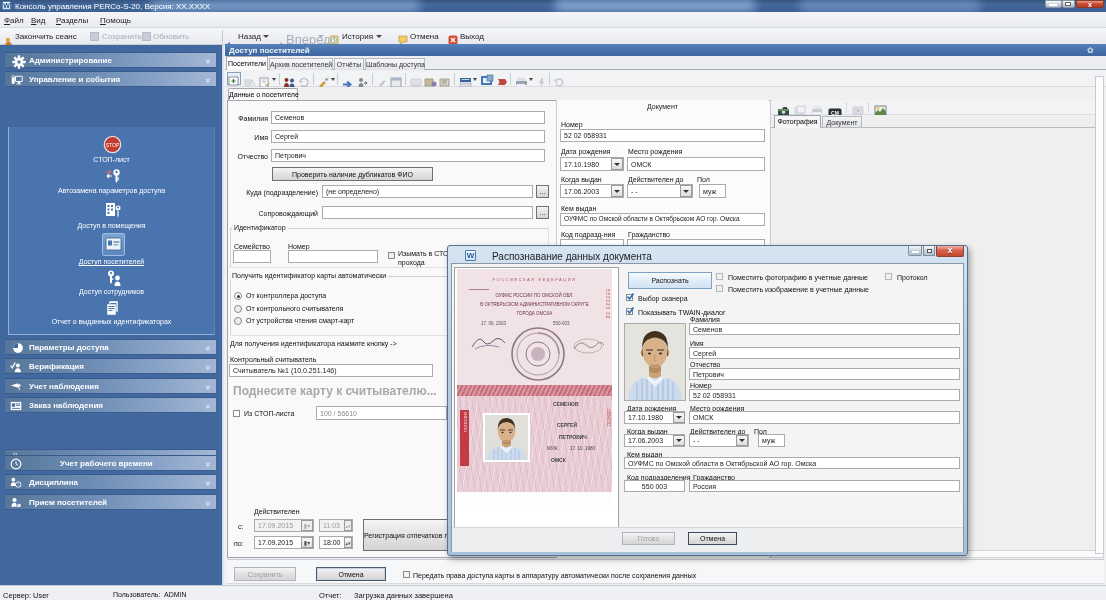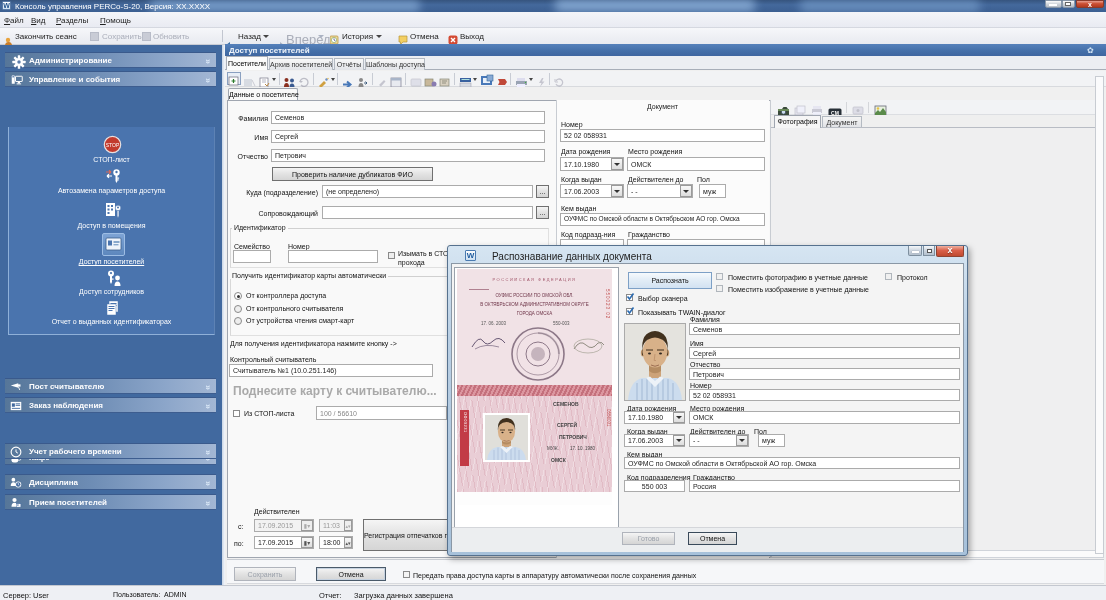--- a/index.html
+++ b/index.html
@@ -187,27 +187,44 @@
           <rect x="5.5" y="7" width="4" height="1" fill="#4a74ae"></rect>
           <rect x="2" y="4" width="9" height="11" fill="#fff" stroke="#4a74ae" stroke-width="0.5"></rect>
           <rect x="3.5" y="6" width="6" height="1" fill="#4a74ae"></rect>
           <rect x="3.5" y="8" width="6" height="1" fill="#4a74ae"></rect>
           <rect x="3.5" y="10" width="4" height="1" fill="#4a74ae"></rect>
         </svg>
     </div>
     <div class="sub-lbl" style="top:191px;line-height:1.1;">Отчет о выданных идентификаторах</div>
   </div>
 
+  <div class="nav-h" style="top:294px;">
+    <svg class="ticon" style="left:7px;" viewBox="0 0 16 16">
+        <circle cx="8" cy="8" r="6.5" fill="#fff"></circle>
+        <path d="M8 8 L8 1.5 A6.5 6.5 0 0 0 1.5 8 Z" fill="#41699f"></path>
+      </svg>
+    <span class="t">Параметры доступа</span>
+      <span class="nav-chev">»</span>
+  </div>
+  <div class="nav-h" style="top:313px;">
+    <svg class="ticon" style="left:5px;" viewBox="0 0 16 16">
+        <path d="M1 6 L3 9 L7 2" stroke="#fff" stroke-width="1.8" fill="none"></path>
+        <circle cx="10.5" cy="6" r="2.6" fill="#fff"></circle>
+        <path d="M6.5 15 Q6.5 9.5 10.5 9.5 Q14.5 9.5 14.5 15 Z" fill="#fff"></path>
+      </svg>
+    <span class="t">Верификация</span>
+      <span class="nav-chev">»</span>
+  </div>
   <div class="nav-h" style="top:333px;">
     <svg class="ticon" style="left:5px;" viewBox="0 0 16 16">
         <path d="M1 6 L11 3 L11 9 Z" fill="#fff"></path>
         <rect x="10" y="4.5" width="4" height="3" fill="#fff"></rect>
         <path d="M12 8 l1.5 4 h-1.2 l-1.5-4 Z" fill="#fff"></path>
       </svg>
-    <span class="t">Пост считывателю</span>
+    <span class="t">Учет наблюдения</span>
       <span class="nav-chev">»</span>
   </div>
   <div class="nav-h" style="top:352px;">
     <svg class="ticon" style="left:5px;" viewBox="0 0 16 16">
         <rect x="1" y="2.5" width="14" height="11" fill="#fff"></rect>
         <rect x="2.5" y="4.5" width="4" height="4.5" fill="#41699f"></rect>
         <rect x="7.5" y="4.5" width="6" height="1.2" fill="#41699f"></rect>
         <rect x="7.5" y="6.5" width="6" height="1.2" fill="#41699f"></rect>
         <rect x="2.5" y="10.5" width="11" height="1.2" fill="#41699f"></rect>
       </svg>
@@ -216,21 +233,21 @@
   </div>
   <div class="nav-h" style="top:404px;">
     <svg class="ticon" style="left:5px;" viewBox="0 0 16 16">
         <path d="M2 6 h9 v5 a3 3 0 0 1 -3 3 h-3 a3 3 0 0 1 -3-3 Z" fill="#fff"></path>
         <path d="M11 7 h1.5 a2 2 0 0 1 0 4 h-1.5" stroke="#fff" stroke-width="1" fill="none"></path>
         <path d="M5 1 Q6 2.5 5 4 M8 1 Q9 2.5 8 4" stroke="#fff" stroke-width="1" fill="none"></path>
       </svg>
     <span class="t">Кафе</span>
       <span class="nav-chev">»</span>
   </div>
-  <div class="nav-h" style="top:398px;">
+  <div class="nav-h" style="top:410px;padding-left:31px;">
     <svg class="ticon" style="left:5px;" viewBox="0 0 16 16">
         <circle cx="8" cy="8" r="6.5" fill="none" stroke="#fff" stroke-width="1.5"></circle>
         <path d="M8 4.5 L8 8 L10.5 9.5" stroke="#fff" stroke-width="1.3" fill="none"></path>
       </svg>
     <span class="t">Учет рабочего времени</span>
       <span class="nav-chev">»</span>
   </div>
   <div class="nav-h" style="top:429px;">
     <svg class="ticon" style="left:5px;" viewBox="0 0 16 16">
         <circle cx="4.5" cy="3.5" r="2.5" fill="#fff"></circle>

